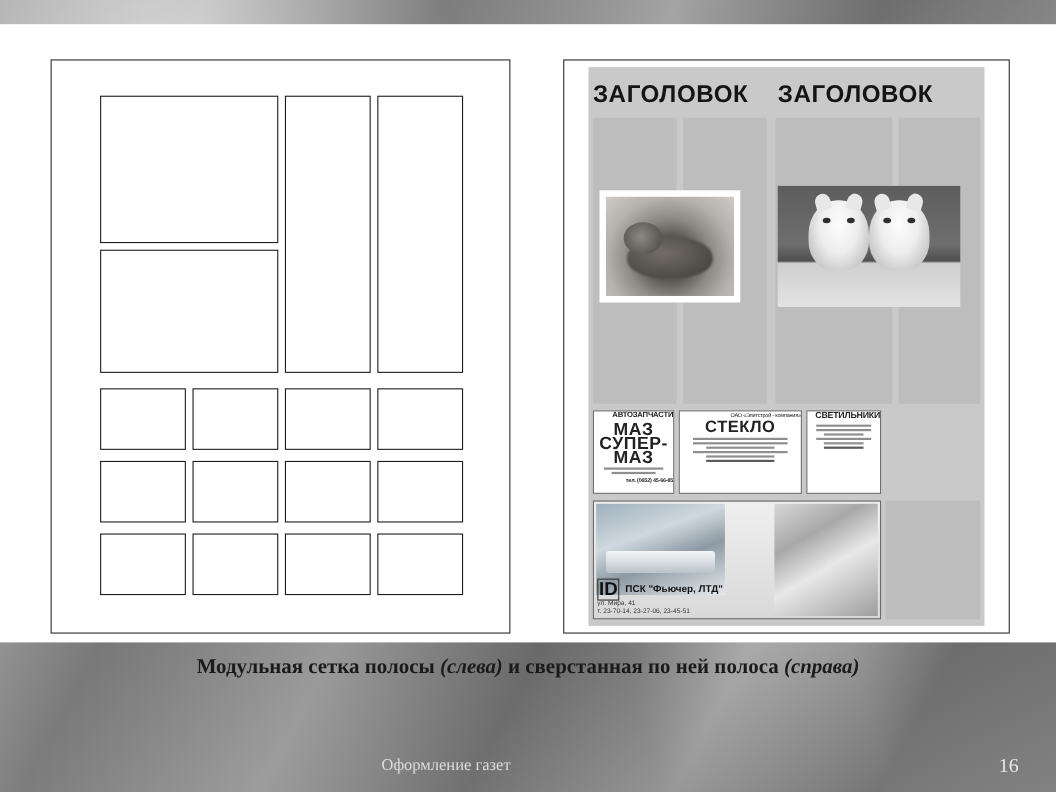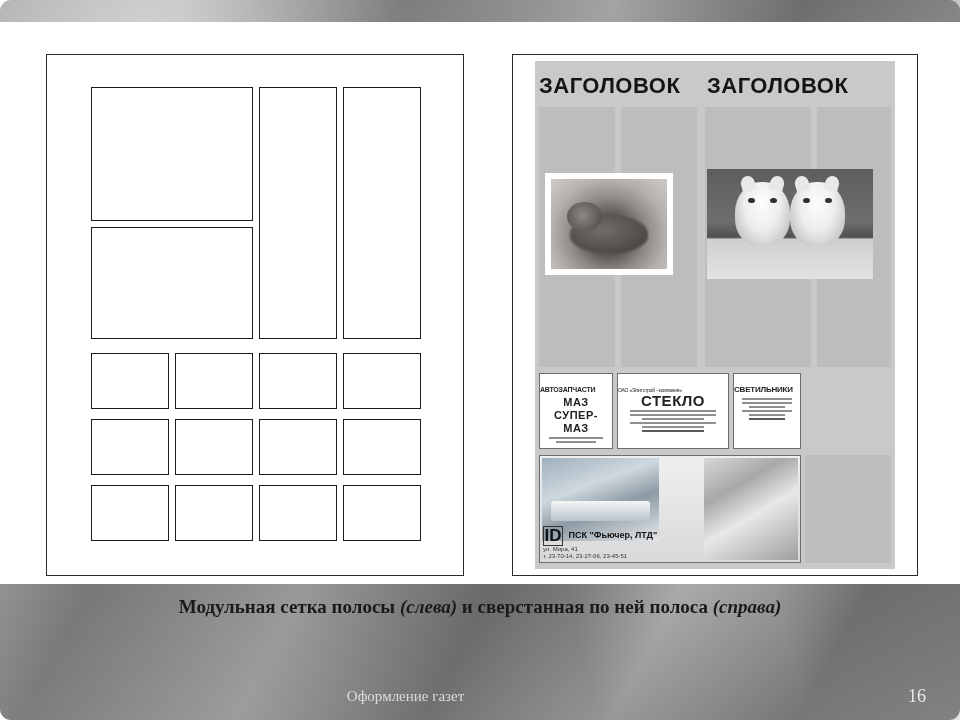--- a/index.html
+++ b/index.html
@@ -14,21 +14,20 @@
     background: #ffffff;
   }
   .slide {
     position: relative;
     width: 960px;
     height: 720px;
     background:
       radial-gradient(ellipse at 18% 8%, rgba(255,255,255,0.55) 0%, rgba(255,255,255,0) 42%),
       linear-gradient(118deg, #8d8d8d 0%, #a8a8a8 14%, #6f6f6f 30%, #9a9a9a 46%,
                       #777777 60%, #b3b3b3 74%, #6b6b6b 88%, #8a8a8a 100%);
-    border-radius: 11px;
   }
   .slide::after {
     content: "";
     position: absolute;
     inset: 0;
     background:
       linear-gradient(75deg, rgba(255,255,255,0.10) 0%, rgba(0,0,0,0.0) 28%,
                       rgba(0,0,0,0.16) 52%, rgba(255,255,255,0.08) 70%, rgba(0,0,0,0.22) 100%);
     pointer-events: none;
   }
@@ -187,31 +186,31 @@
   .ad {
     position: absolute;
     box-sizing: border-box;
     background: #ffffff;
     border: 1px solid #6d6d6d;
     overflow: hidden;
     font-family: "Liberation Sans", sans-serif;
     color: #222;
   }
   .ad-title {
-    text-align: left;
+    text-align: right;
     font-weight: bold;
     font-size: 7px;
     line-height: 8px;
     letter-spacing: -0.2px;
-    margin-top: 12px;
+    margin-top: 0;
   }
   .ad-big {
     text-align: center;
     font-weight: bold;
-    font-size: 11px;
+    font-size: 16px;
     line-height: 13px;
     letter-spacing: 0.5px;
   }
   .ad-lines {
     margin: 2px 3px 0 3px;
   }
   .ln {
     height: 2px;
     background: #8f8f8f;
     margin-bottom: 2px;

